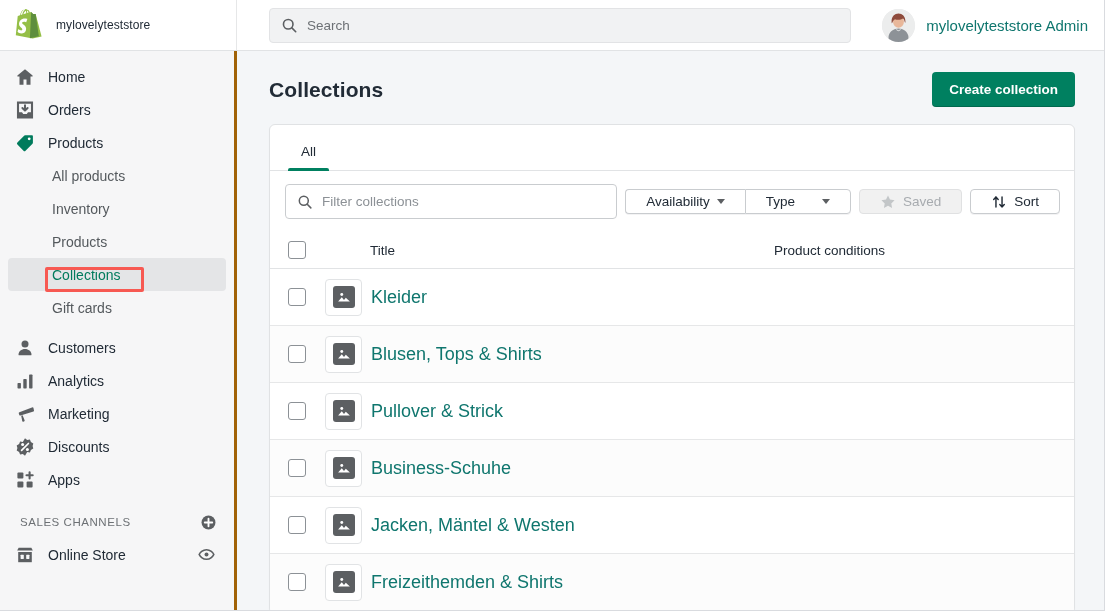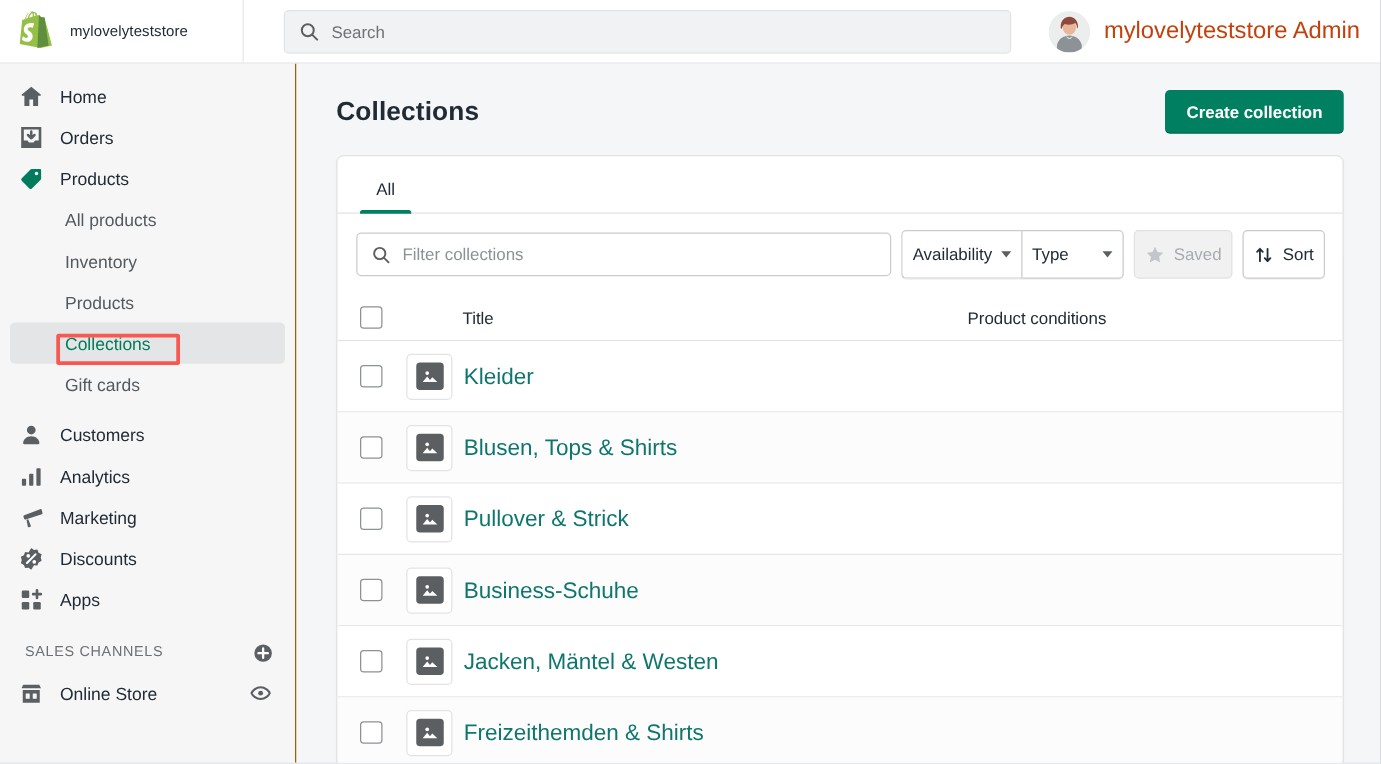--- a/index.html
+++ b/index.html
@@ -67,28 +67,28 @@
   .user {
     display: flex; align-items: center; gap: 11px;
     padding-right: 17px; cursor: pointer;
   }
   .avatar {
     width: 33px; height: 33px; border-radius: 50%;
     overflow: hidden; flex: none; position: relative;
     background: #e8e8ea;
   }
   .avatar svg { display:block; width: 100%; height: 100%; }
-  .user-name { font-size: 19px; color: #c2410c; white-space: nowrap; }
+  .user-name { font-size: 15px; color: #0f766e; white-space: nowrap; }
 
   
   .sidebar {
     position: absolute; top: 51px; left: 0;
     width: 237px; height: 560px;
     background: #f6f6f7;
-    border-right: 1px solid #a16207;
+    border-right: 3px solid #a16207;
     padding-top: 9px;
     overflow: hidden;
   }
   .nav-item {
     position: relative;
     display: flex; align-items: center;
     height: 33px; margin: 0 8px 0 8px;
     padding-left: 7px;
     border-radius: 4px;
     cursor: pointer;
@@ -205,26 +205,26 @@
   }
   .filter-search .s-icon { width: 16px; height: 16px; margin-right: 9px; flex:none; }
   .filter-search input {
     border: none; outline: none; background: transparent;
     font-family: inherit; font-size: 13.5px; color: #212b36;
     width: 100%; height: 100%; padding: 0;
   }
   .filter-search input::placeholder { color: #8c9196; }
 
   .btn {
-    height: 39px;
+    height: 25px;
     background: #ffffff;
     border: 1px solid #c9cccf;
     border-radius: 4px;
     font-family: inherit; font-size: 13.5px; color: #212b36;
-    padding: 0 8px; cursor: pointer;
+    padding: 0 20px; cursor: pointer;
     display: flex; align-items: center; gap: 7px;
     white-space: nowrap;
     box-shadow: 0 1px 0 rgba(22,29,37,.05);
   }
   .btn.grouped-l { border-radius: 4px 0 0 4px; border-right: none; }
   .btn.grouped-r { border-radius: 0 4px 4px 0; }
   .btn.disabled {
     background: #f1f1f1; border-color: #e0e1e2; color: #a7abaf;
     cursor: default; box-shadow: none;
   }

